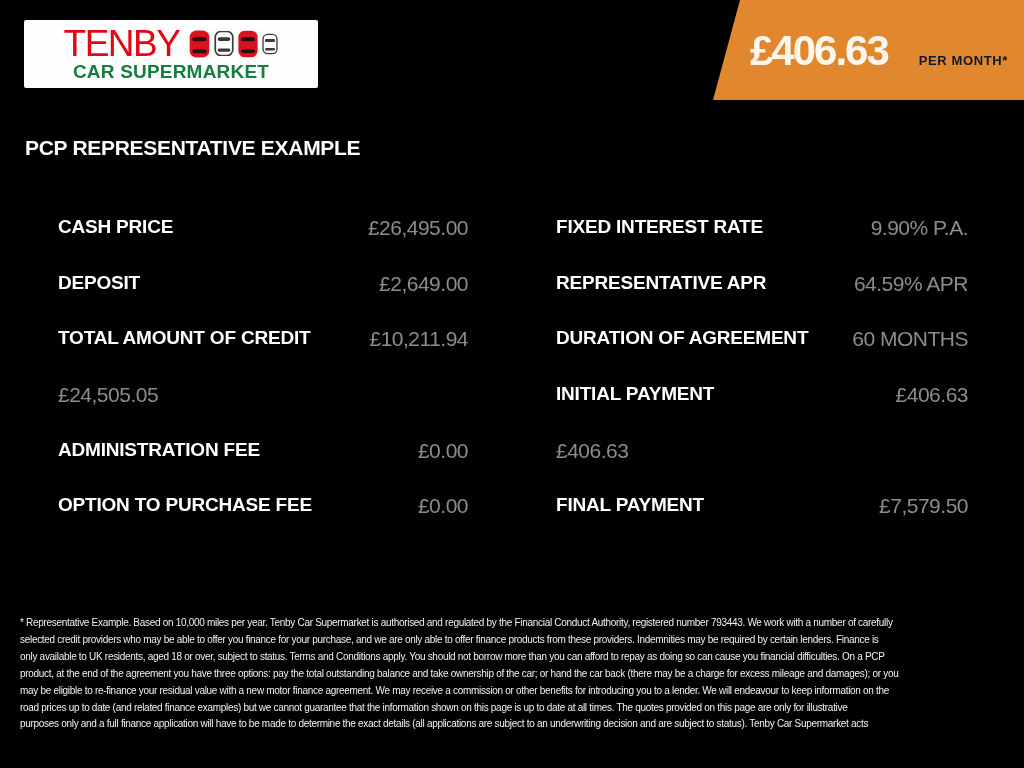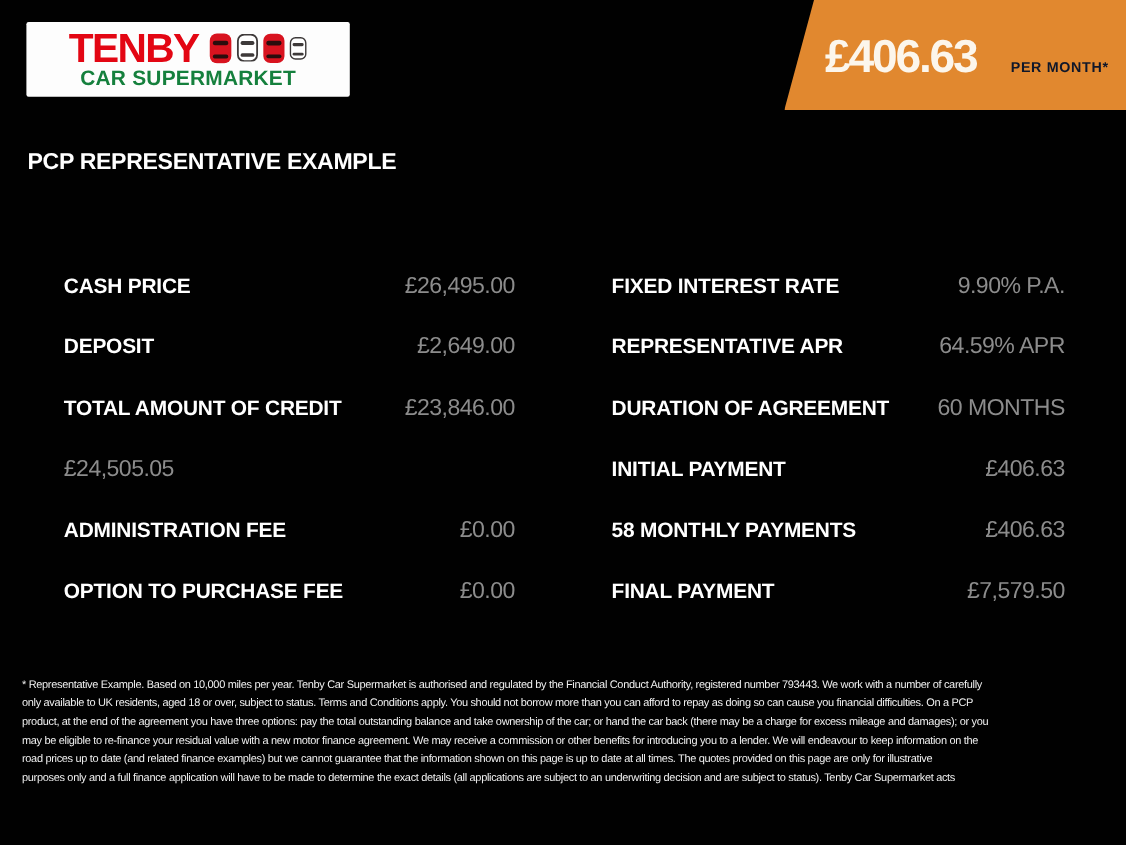--- a/index.html
+++ b/index.html
@@ -15,21 +15,21 @@
   
   .logo-box {
     position:absolute; left:24px; top:20px;
     width:294px; height:68px;
     background:#fdfdfd; border-radius:2px;
     display:flex; flex-direction:column;
     align-items:center; justify-content:center;
   }
   .logo-top { display:flex; align-items:center; gap:9px; height:32px; }
   .logo-tenby {
-    color:#e30613; font-weight:bold; font-size:37px;
+    color:#e30613; font-weight:normal; font-size:37px;
     letter-spacing:-1.5px; line-height:1;
   }
   .logo-cars { display:flex; align-items:center; gap:3px; }
   .logo-cars svg { display:block; }
   .logo-sub {
     color:#15803d; font-weight:bold; font-size:19px;
     letter-spacing:0.2px; line-height:1; margin-top:2px;
   }
 
   
@@ -59,21 +59,21 @@
     letter-spacing:-0.3px;
   }
 
   
   .table { position:absolute; top:216px; left:0; width:1024px; }
   .col { position:absolute; top:0; }
   .col-left  { left:58px;  width:410px; }
   .col-right { left:556px; width:412px; }
   .row {
     height:55.7px;
-    display:flex; justify-content:space-between; align-items:flex-end;
+    display:flex; justify-content:space-between; align-items:flex-start;
   }
   .flabel {
     color:#ffffff; font-weight:bold; font-size:19px;
     letter-spacing:-0.2px; white-space:nowrap;
   }
   .fvalue {
     color:#8c8c8c; font-weight:normal; font-size:21px;
     letter-spacing:-0.5px; white-space:nowrap;
   }
 
@@ -132,21 +132,21 @@
       <div class="row">
         <span class="flabel">CASH PRICE</span>
         <span class="fvalue">£26,495.00</span>
       </div>
       <div class="row">
         <span class="flabel">DEPOSIT</span>
         <span class="fvalue">£2,649.00</span>
       </div>
       <div class="row">
         <span class="flabel">TOTAL AMOUNT OF CREDIT</span>
-        <span class="fvalue">£23,846.00</span>
+        <span class="fvalue">£10,211.94</span>
       </div>
       <div class="row">
         <span class="fvalue">£24,505.05</span>
       </div>
       <div class="row">
         <span class="flabel">ADMINISTRATION FEE</span>
         <span class="fvalue">£0.00</span>
       </div>
       <div class="row">
         <span class="flabel">OPTION TO PURCHASE FEE</span>
@@ -164,32 +164,32 @@
       </div>
       <div class="row">
         <span class="flabel">DURATION OF AGREEMENT</span>
         <span class="fvalue">60 MONTHS</span>
       </div>
       <div class="row">
         <span class="flabel">INITIAL PAYMENT</span>
         <span class="fvalue">£406.63</span>
       </div>
       <div class="row">
-        <span class="flabel">58 MONTHLY PAYMENTS</span>
         <span class="fvalue">£406.63</span>
       </div>
       <div class="row">
         <span class="flabel">FINAL PAYMENT</span>
         <span class="fvalue">£7,579.50</span>
       </div>
     </div>
   </div>
 
   <div class="disclaimer">
     <div class="line">* Representative Example. Based on 10,000 miles per year. Tenby Car Supermarket is authorised and regulated by the Financial Conduct Authority, registered number 793443. We work with a number of carefully</div>
+    <div class="line">selected credit providers who may be able to offer you finance for your purchase, and we are only able to offer finance products from these providers. Indemnities may be required by certain lenders. Finance is</div>
     <div class="line">only available to UK residents, aged 18 or over, subject to status. Terms and Conditions apply. You should not borrow more than you can afford to repay as doing so can cause you financial difficulties. On a PCP</div>
     <div class="line">product, at the end of the agreement you have three options: pay the total outstanding balance and take ownership of the car; or hand the car back (there may be a charge for excess mileage and damages); or you</div>
     <div class="line">may be eligible to re-finance your residual value with a new motor finance agreement. We may receive a commission or other benefits for introducing you to a lender. We will endeavour to keep information on the</div>
     <div class="line">road prices up to date (and related finance examples) but we cannot guarantee that the information shown on this page is up to date at all times. The quotes provided on this page are only for illustrative</div>
     <div class="line">purposes only and a full finance application will have to be made to determine the exact details (all applications are subject to an underwriting decision and are subject to status). Tenby Car Supermarket acts</div>
   </div>
 
 </div>
 
 </body></html>

